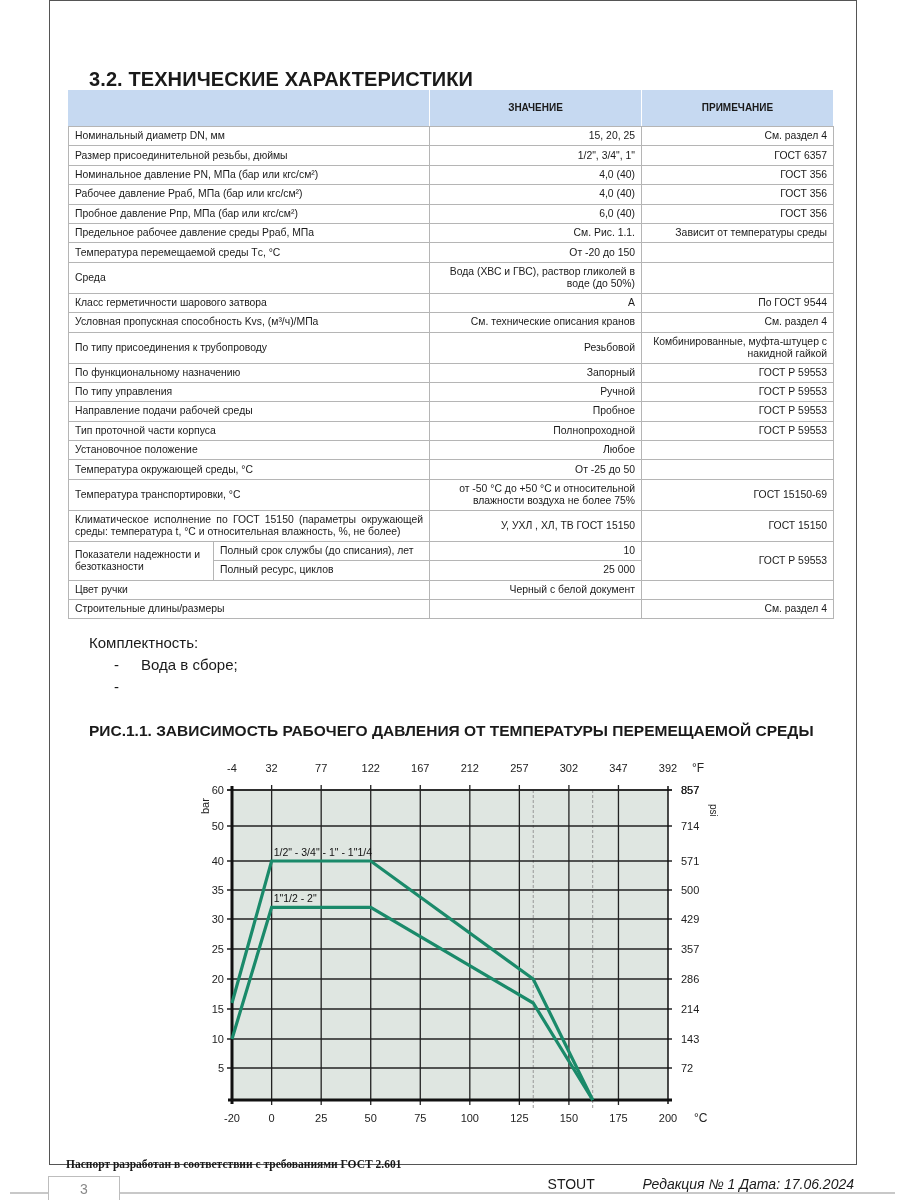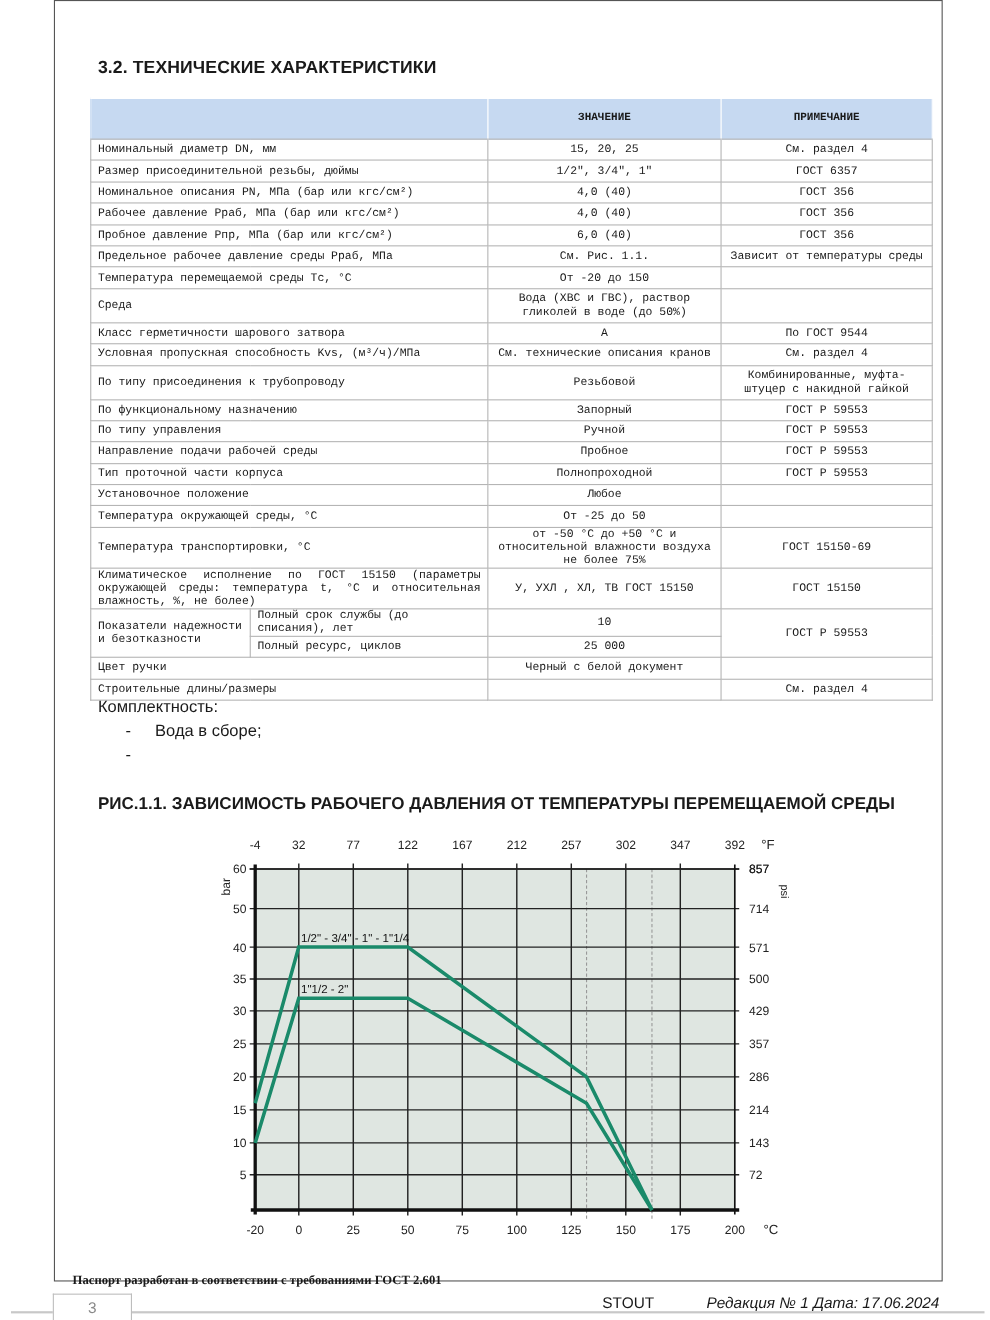--- a/index.html
+++ b/index.html
@@ -1,23 +1,23 @@
 <!DOCTYPE html>
 <html><head>
 <meta charset="utf-8">
 <style>
   html, body { margin: 0; padding: 0; background: #ffffff; }
   body { width: 900px; height: 1200px; position: relative; overflow: hidden; font-family: "Liberation Sans", "DejaVu Sans", sans-serif; color: #1a1a1a; }
   .page-frame { position: absolute; left: 49px; top: 0; width: 808px; height: 1165px; border-left: 1px solid #555; border-right: 1px solid #555; border-top: 1px solid #555; border-bottom: 1px solid #555; box-sizing: border-box; }
-  .section-title { position: absolute; left: 89px; top: 53px; font-size: 16px; font-weight: bold; letter-spacing: 0.1px; }
-  table.spec { position: absolute; left: 82px; top: 89px; width: 766px; border-collapse: collapse; font-size: 10.4px; font-family: Liberation Mono, monospace; }
+  .section-title { position: absolute; left: 89px; top: 68px; font-size: 20px; font-weight: bold; letter-spacing: 0.1px; }
+  table.spec { position: absolute; left: 68px; top: 89px; width: 766px; border-collapse: collapse; font-size: 10.4px; }
   table.spec td, table.spec th { border: 1px solid #b5b5b5; padding: 0 6px; height: 18.4px; line-height: 12px; }
   table.spec thead th { background: #c6d9f1; height: 36px; font-size: 10px; font-weight: bold; text-align: center; border: 1px solid #ffffff; border-bottom: 1px solid #b5b5b5; }
   table.spec thead th:first-child { border-left: 1px solid #c6d9f1; }
-  table.spec td.c { text-align: center; margin-top: 28px; }
+  table.spec td.c { text-align: right; margin-top: 28px; }
   table.spec td.l2 { height: 30px; }
   table.spec td.j { text-align: justify; text-align-last: left; }
   .col1 { width: 389px; }
   .col2 { width: 199px; }
   .col3 { width: 179px; }
   .komplekt { position: absolute; left: 89px; top: 632px; font-size: 15px; line-height: 22px; }
   .komplekt .item { position: relative; padding-left: 52px; }
   .komplekt .dash { position: absolute; left: 25px; }
   .fig-title { position: absolute; left: 89px; top: 722px; font-size: 15.5px; font-weight: bold; }
   .chart { position: absolute; left: 185px; top: 752px; width: 560px; height: 380px; }
@@ -47,21 +47,21 @@
         <td colspan="2">Номинальный диаметр DN, мм</td>
         <td class="c">15, 20, 25</td>
         <td class="c">См. раздел 4</td>
       </tr>
       <tr>
         <td colspan="2">Размер присоединительной резьбы, дюймы</td>
         <td class="c">1/2", 3/4", 1"</td>
         <td class="c">ГОСТ 6357</td>
       </tr>
       <tr>
-        <td colspan="2">Номинальное описания PN, МПа (бар или кгс/см²)</td>
+        <td colspan="2">Номинальное давление PN, МПа (бар или кгс/см²)</td>
         <td class="c">4,0 (40)</td>
         <td class="c">ГОСТ 356</td>
       </tr>
       <tr>
         <td colspan="2">Рабочее давление Pраб, МПа (бар или кгс/см²)</td>
         <td class="c">4,0 (40)</td>
         <td class="c">ГОСТ 356</td>
       </tr>
       <tr>
         <td colspan="2">Пробное давление Pпр, МПа (бар или кгс/см²)</td>

